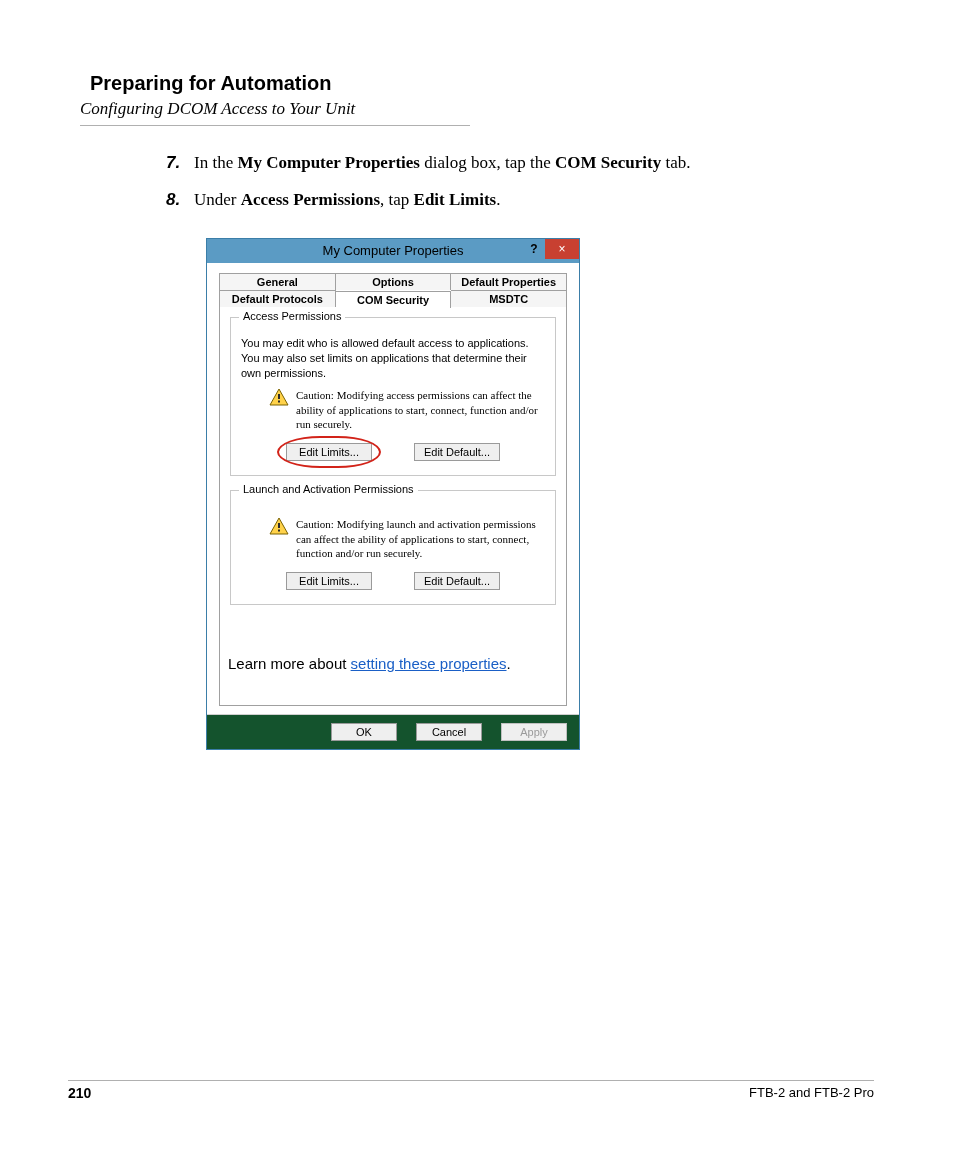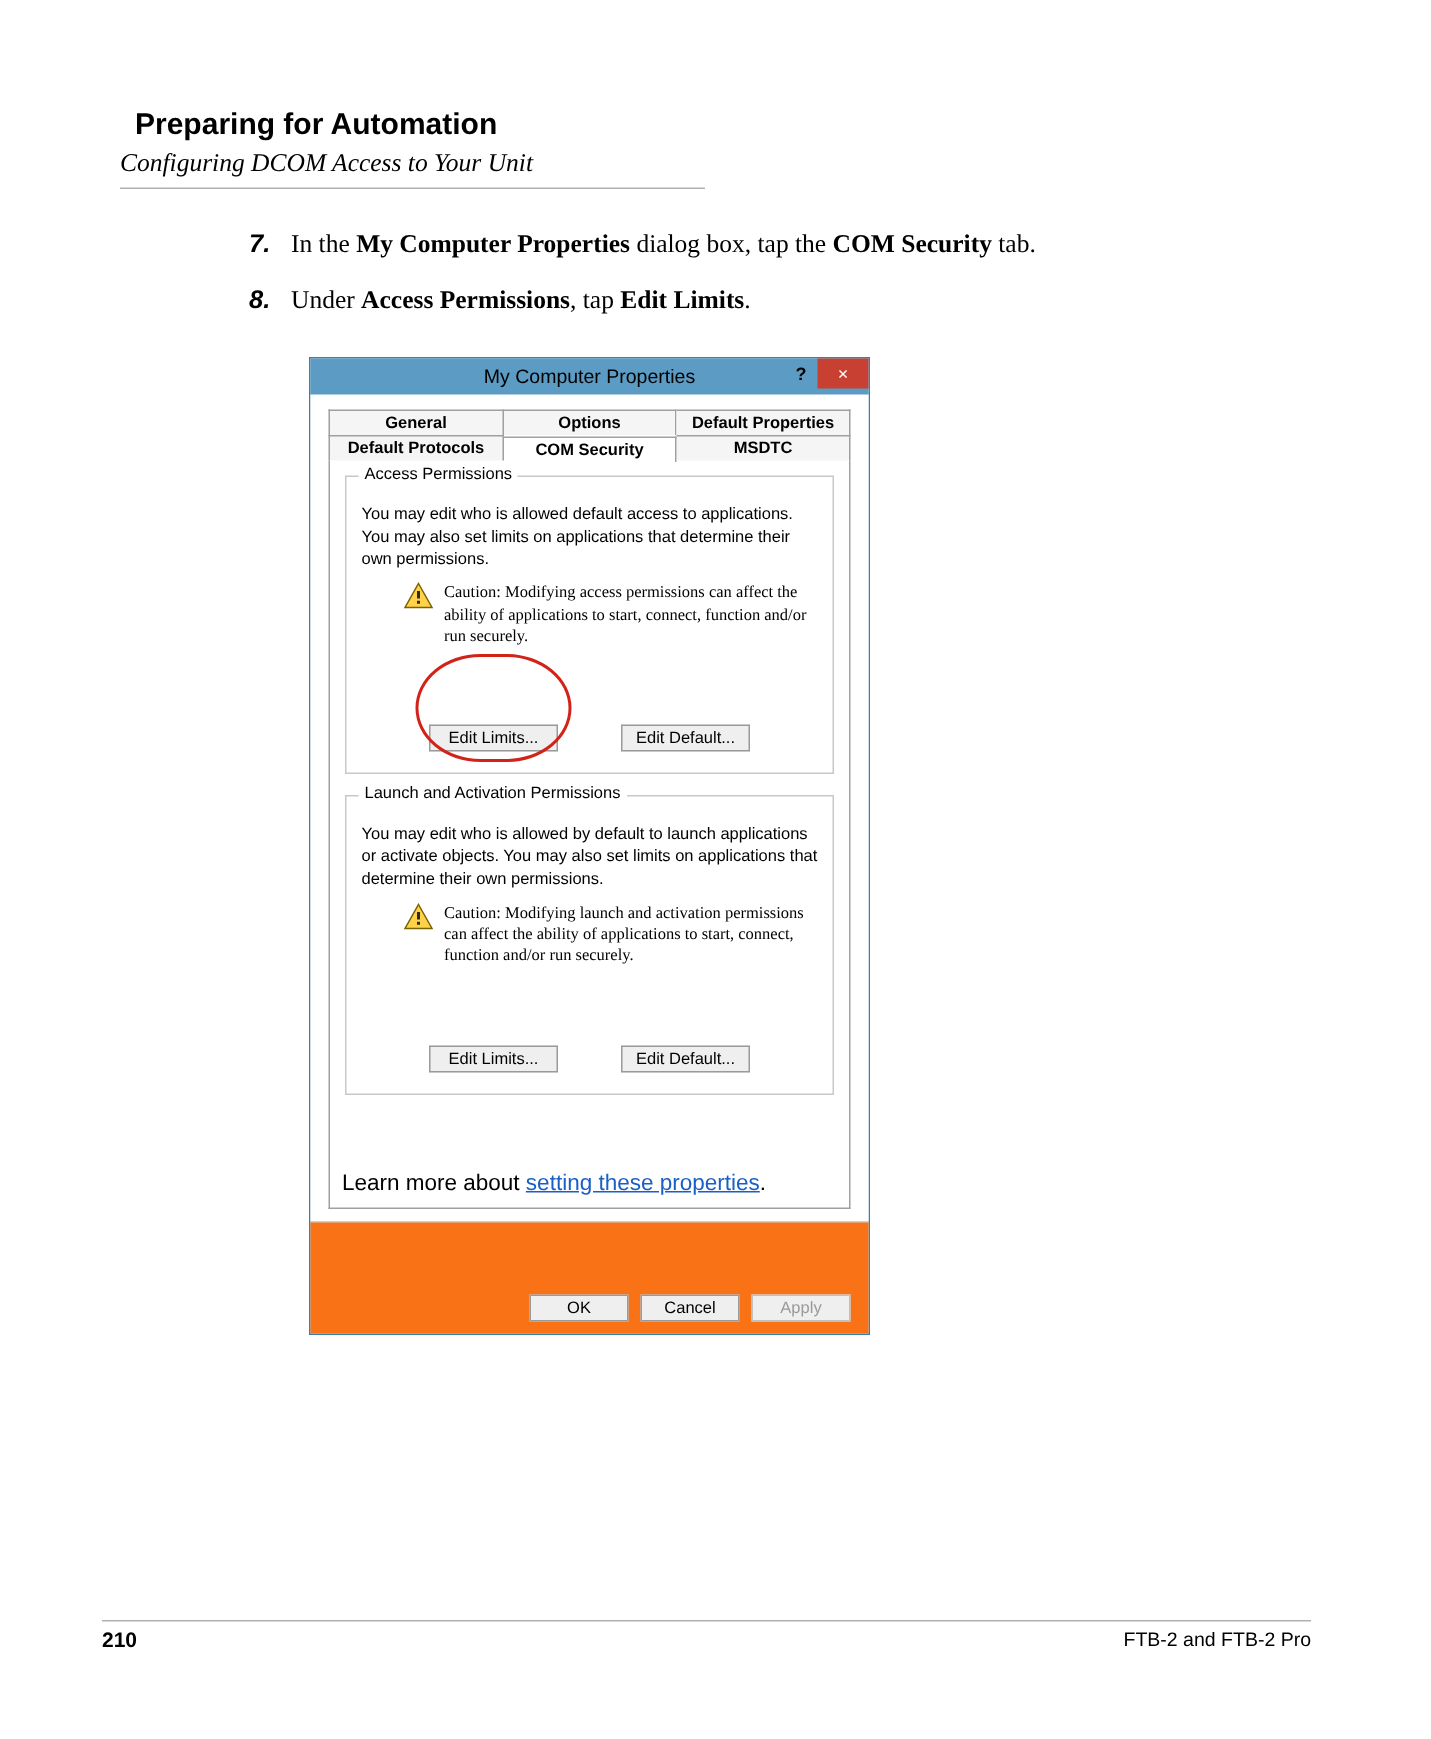--- a/index.html
+++ b/index.html
@@ -172,21 +172,20 @@
   }
   .dlg-btn {
     font-family: "Segoe UI", Tahoma, sans-serif;
     font-size: 11px;
     background: #efefef;
     border: 1px solid #9a9a9a;
     padding: 2px 0;
     width: 86px;
     text-align: center;
     cursor: pointer;
-    margin-top: 40px;
   }
   .highlight-ring {
     position: relative;
     display: inline-block;
   }
   .highlight-ring::before {
     content: "";
     position: absolute;
     left: -9px;
     top: -7px;
@@ -202,22 +201,22 @@
   }
   .learn-more a {
     color: #1a5fc6;
     text-decoration: underline;
   }
   .dlg-footer {
     border-top: 1px solid #d0d0d0;
     padding: 8px 12px;
     display: flex;
     justify-content: flex-end;
-    gap: 8px;
-    background: #f97316;
+    gap: 19px;
+    background: #14532d;
   }
   .dlg-footer .dlg-btn { width: 66px; }
   .dlg-btn.disabled {
     color: #9a9a9a;
     border-color: #c0c0c0;
   }
 
   
   .page-foot {
     position: absolute;
@@ -308,21 +307,20 @@
             <div class="btn-row">
               <span class="highlight-ring">
                 <button class="dlg-btn">Edit Limits...</button>
               </span>
               <button class="dlg-btn">Edit Default...</button>
             </div>
           </fieldset>
 
           <fieldset class="groupbox">
             <span class="groupbox-legend">Launch and Activation Permissions</span>
-            <div class="gb-text">You may edit who is allowed by default to launch applications or activate objects. You may also set limits on applications that determine their own permissions.</div>
             <div class="caution">
               <span class="warn-icon">
                 <svg viewBox="0 0 20 18">
                     <polygon points="10,1 19,17 1,17" fill="#ffd24a" stroke="#7a6200" stroke-width="1"></polygon>
                     <rect x="9" y="6" width="2" height="5" fill="#2b2b2b"></rect>
                     <rect x="9" y="12.5" width="2" height="2" fill="#2b2b2b"></rect>
                   </svg>
               </span>
               <div class="caution-text">Caution: Modifying launch and activation permissions can affect the ability of applications to start, connect, function and/or run securely.</div>
             </div>

